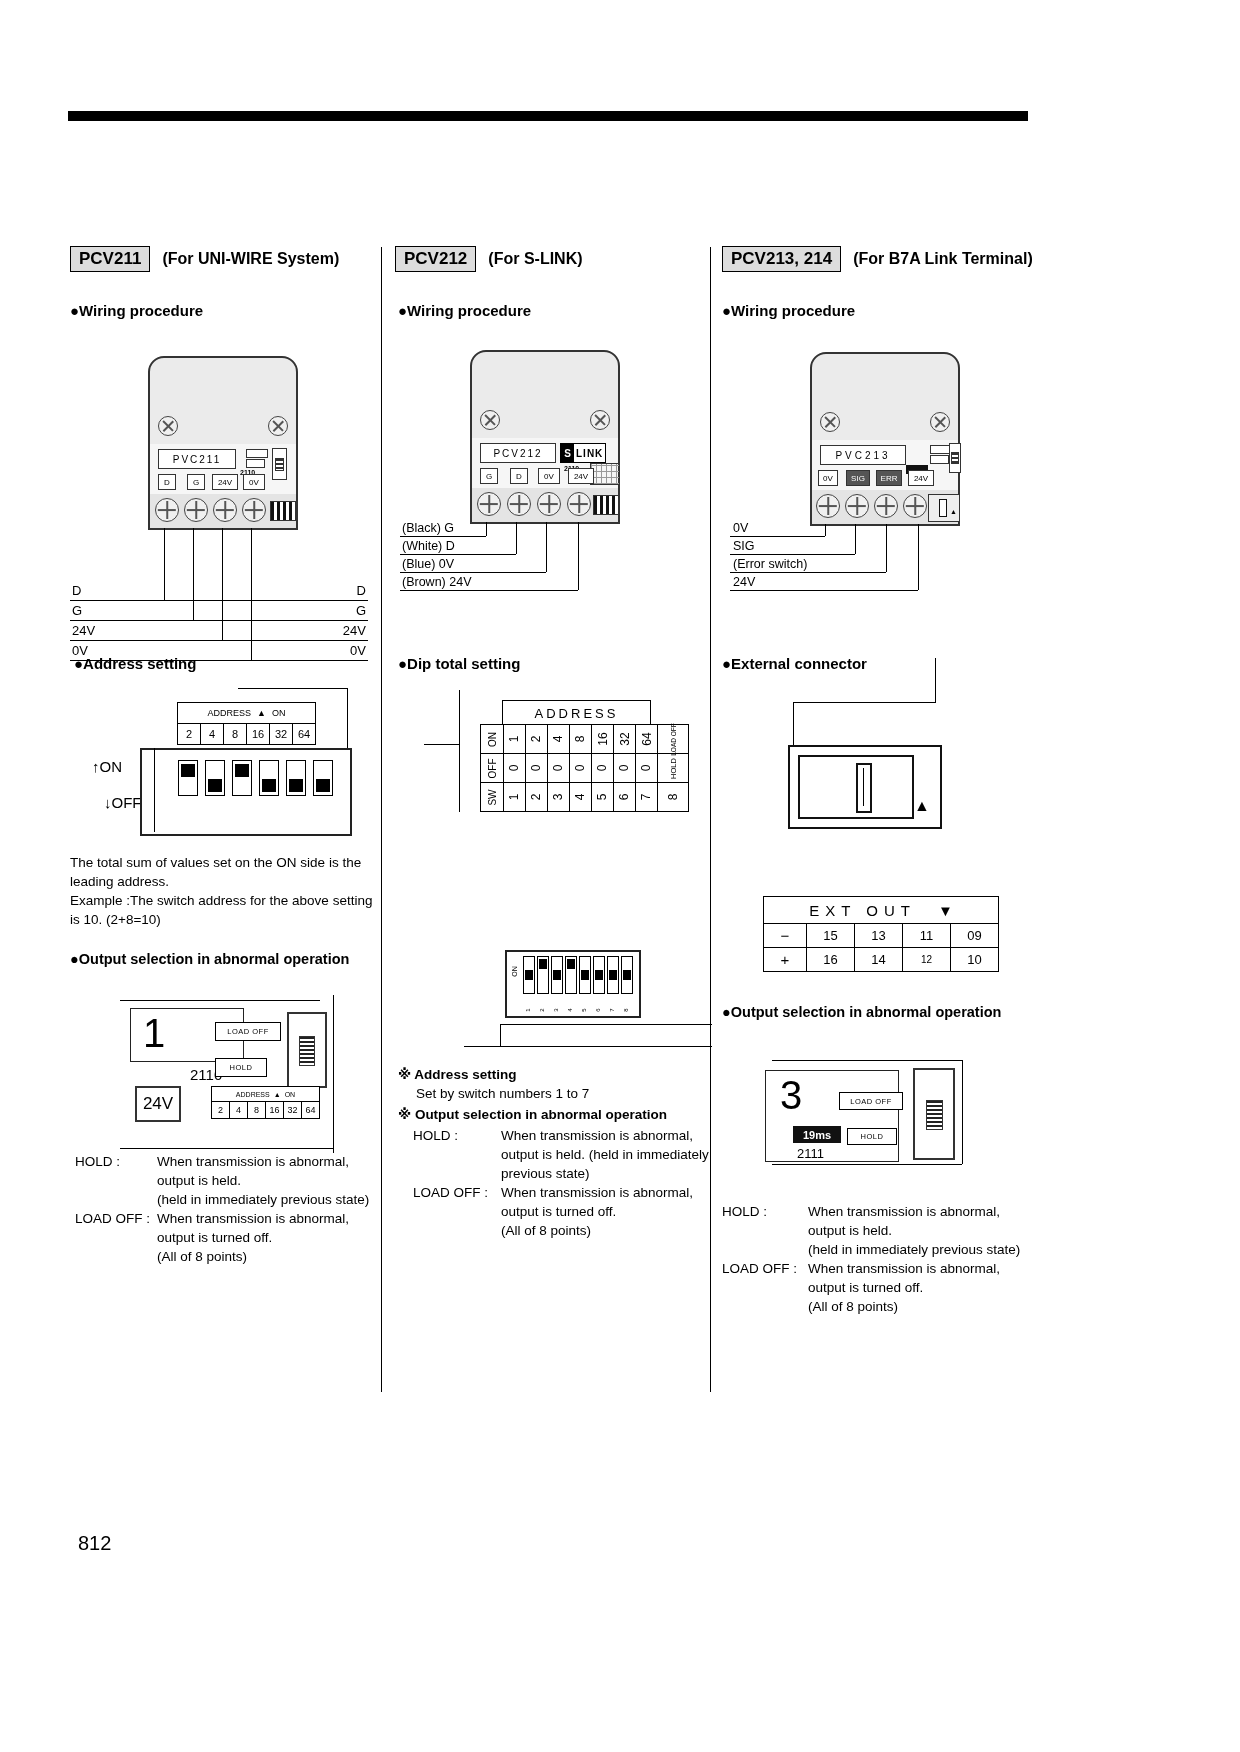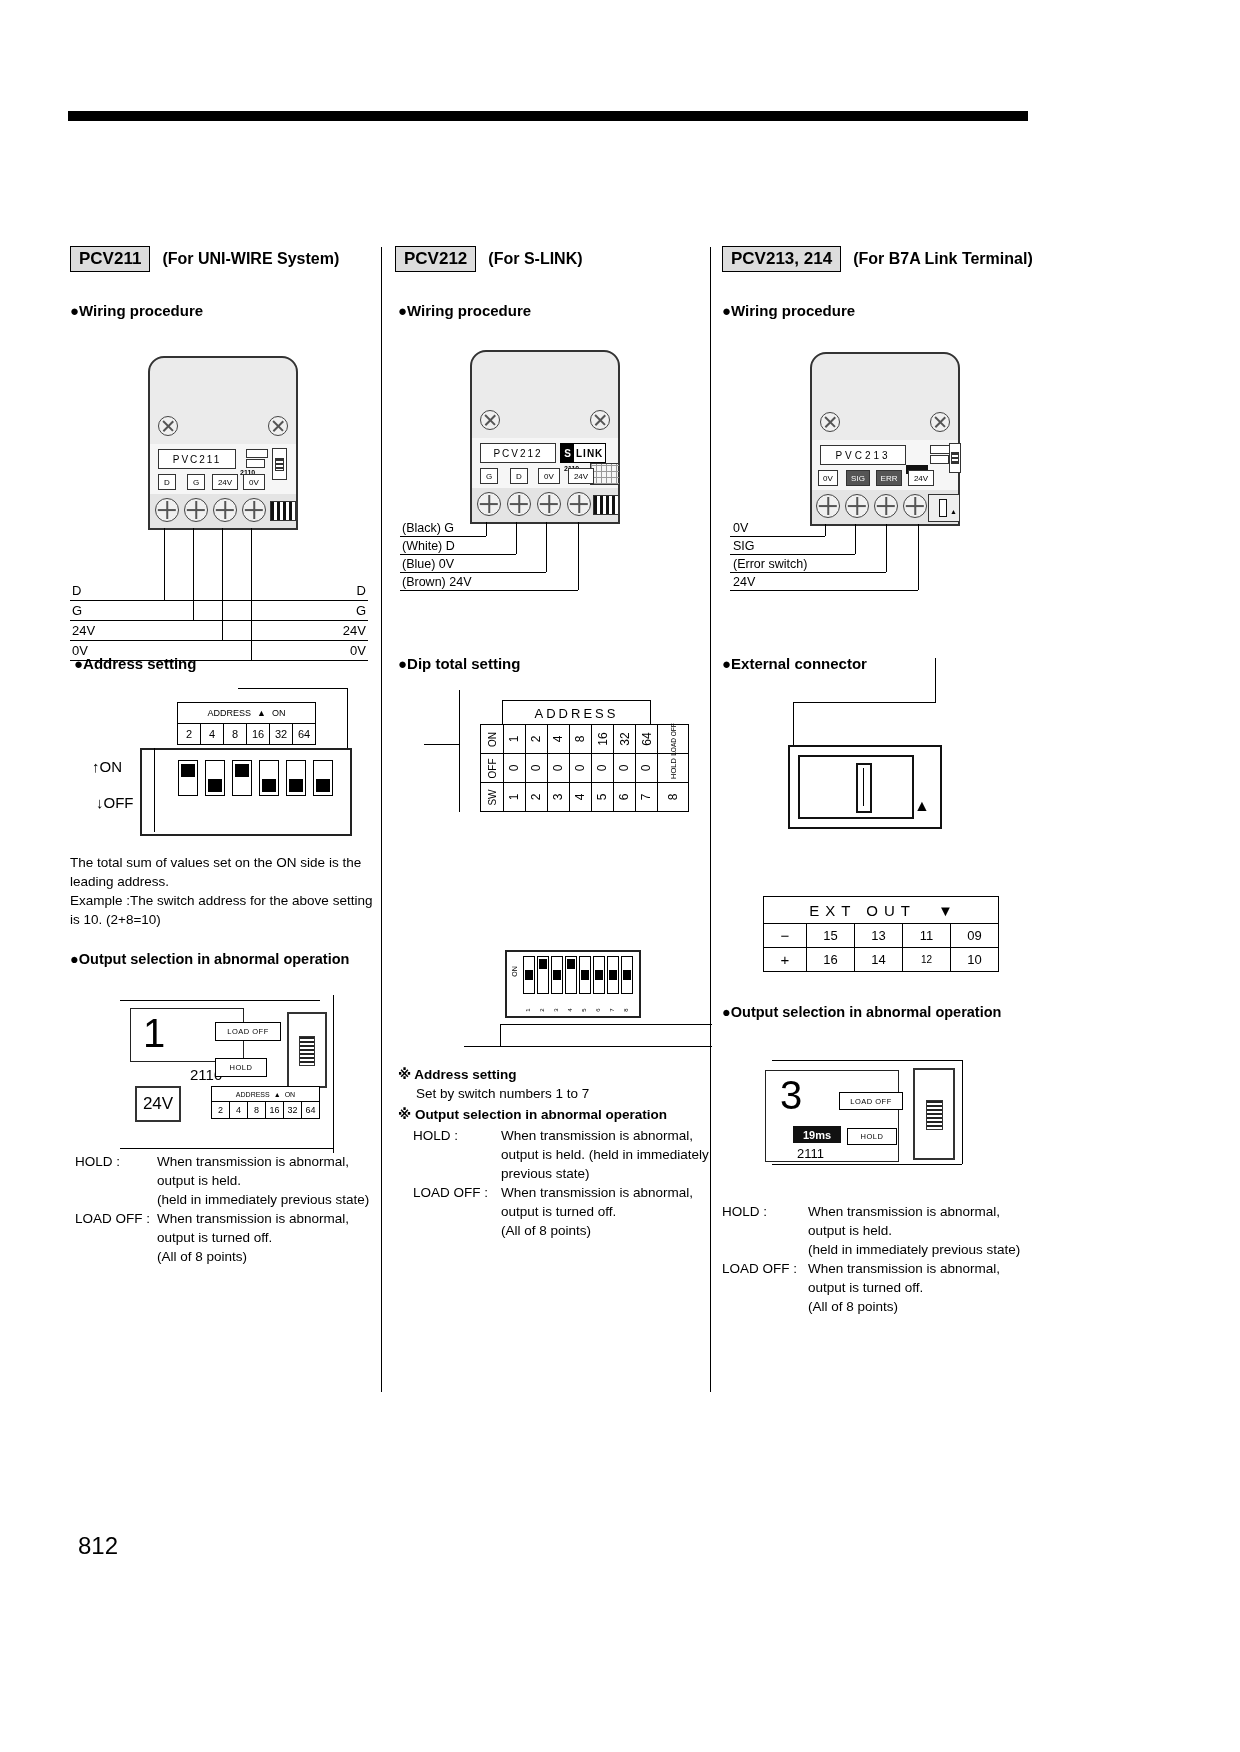--- a/index.html
+++ b/index.html
@@ -74,21 +74,21 @@
   .vbox{position:absolute;border:2px solid #333;display:flex;align-items:center;justify-content:center;
         font-size:17px;background:#fff;}
   .badge{position:absolute;background:#111;color:#fff;font-size:11px;font-weight:bold;
          display:flex;align-items:center;justify-content:center;}
   .tgrid{position:absolute;display:grid;font-size:13.5px;line-height:19px;white-space:nowrap;}
   .notebold{position:absolute;font-size:13.5px;font-weight:bold;white-space:nowrap;}
   .conn-outer{position:absolute;border:2.5px solid #111;background:#fff;}
   .conn-inner{position:absolute;border:2px solid #111;background:#fff;}
   .slot{position:absolute;border:2px solid #111;background:#fff;}
   .tri{position:absolute;}
-  .pagenum{position:absolute;font-size:24px;}
+  .pagenum{position:absolute;font-size:20px;}
   .logo{position:absolute;display:flex;align-items:center;border:1.5px solid #000;background:#fff;height:18px;}
   .logo .s{background:#000;color:#fff;font-weight:bold;font-size:10px;width:13px;height:100%;
            display:flex;align-items:center;justify-content:center;}
   .logo .lk{font-weight:bold;font-size:10px;padding:0 2px;letter-spacing:1px;}
 </style>
 </head>
 <body>
 
 <div class="page">
 
@@ -158,21 +158,21 @@
     <div class="gc" style="font-size:11px;">2</div>
     <div class="gc" style="font-size:11px;">4</div>
     <div class="gc" style="font-size:11px;">8</div>
     <div class="gc" style="font-size:11px;">16</div>
     <div class="gc" style="font-size:11px;">32</div>
     <div class="gc" style="font-size:11px;">64</div>
   </div>
   <div class="onoff" style="left:92px;top:758px;">
     <span>↑</span><span>ON</span>
   </div>
-  <div class="onoff" style="left:96px;top:794px;">
+  <div class="onoff" style="left:104px;top:794px;">
     <span>↓</span><span>OFF</span>
   </div>
   <div class="panel" style="left:140px;top:748px;width:208px;height:84px;"></div>
   <div class="vl" style="left:154px;top:748px;height:84px;"></div>
   <div class="dip on" style="left:178px;top:760px;"></div>
   <div class="dip" style="left:205px;top:760px;"></div>
   <div class="dip on" style="left:232px;top:760px;"></div>
   <div class="dip" style="left:259px;top:760px;"></div>
   <div class="dip" style="left:286px;top:760px;"></div>
   <div class="dip" style="left:313px;top:760px;"></div>

